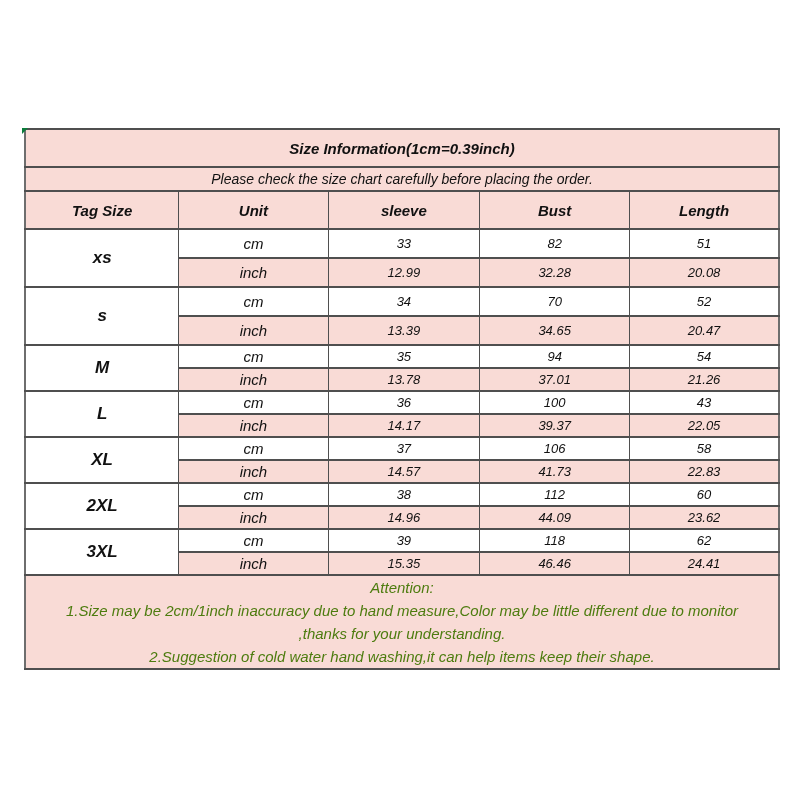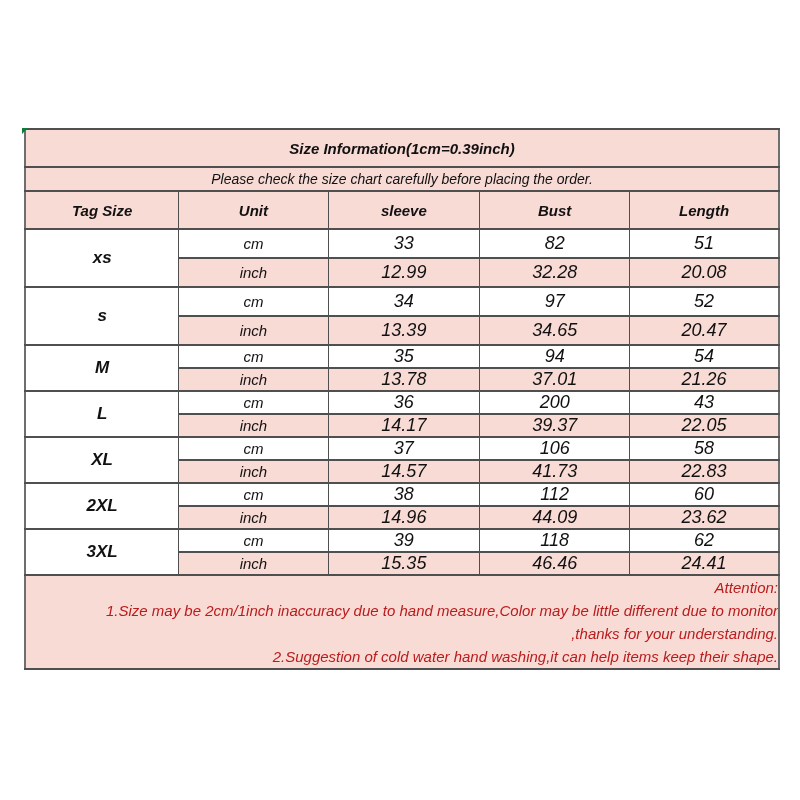--- a/index.html
+++ b/index.html
@@ -49,30 +49,30 @@
   tr.subtitle-row    { height: 24px; }
   tr.subtitle-row td { font-size: 14px; }
   tr.header-row    { height: 38px; margin-left: 14px; }
   tr.header-row td { font-size: 15px; font-weight: bold; }
 
   tr.r-tall  { height: 29px; }
   tr.r-short { height: 23px; }
 
   td.size-label { font-size: 17px; font-weight: bold; background: #ffffff; }
   td.unit-cell  { font-size: 15px; }
-  td.value-cell { font-size: 18px; }
+  td.value-cell { font-size: 13px; }
 
   tr.attention-row { height: 93px; }
   td.attention-cell {
     text-align: left;
     vertical-align: middle;
     white-space: normal;
     padding: 4px 10px 6px 8px;
   }
-  .attention-text { font-size: 15px; line-height: 23px; color: #b91c1c; text-align: right; }
+  .attention-text { font-size: 15px; line-height: 23px; color: #4d7c0f; }
 
   .corner-marker {
     position: absolute;
     left: 22px;
     top: 128px;
     width: 0;
     height: 0;
     border-top: 6px solid #0c7d3c;
     border-right: 6px solid transparent;
     z-index: 2;
@@ -118,21 +118,21 @@
           <td class="unit-cell pink">inch</td>
           <td class="value-cell pink">12.99</td>
           <td class="value-cell pink">32.28</td>
           <td class="value-cell pink">20.08</td>
         </tr>
 
         <tr class="r-tall">
           <td rowspan="2" class="size-label">s</td>
           <td class="unit-cell white">cm</td>
           <td class="value-cell white">34</td>
-          <td class="value-cell white">97</td>
+          <td class="value-cell white">70</td>
           <td class="value-cell white">52</td>
         </tr>
         <tr class="r-tall">
           <td class="unit-cell pink">inch</td>
           <td class="value-cell pink">13.39</td>
           <td class="value-cell pink">34.65</td>
           <td class="value-cell pink">20.47</td>
         </tr>
 
         <tr class="r-short">
@@ -146,21 +146,21 @@
           <td class="unit-cell pink">inch</td>
           <td class="value-cell pink">13.78</td>
           <td class="value-cell pink">37.01</td>
           <td class="value-cell pink">21.26</td>
         </tr>
 
         <tr class="r-short">
           <td rowspan="2" class="size-label">L</td>
           <td class="unit-cell white">cm</td>
           <td class="value-cell white">36</td>
-          <td class="value-cell white">200</td>
+          <td class="value-cell white">100</td>
           <td class="value-cell white">43</td>
         </tr>
         <tr class="r-short">
           <td class="unit-cell pink">inch</td>
           <td class="value-cell pink">14.17</td>
           <td class="value-cell pink">39.37</td>
           <td class="value-cell pink">22.05</td>
         </tr>
 
         <tr class="r-short">

